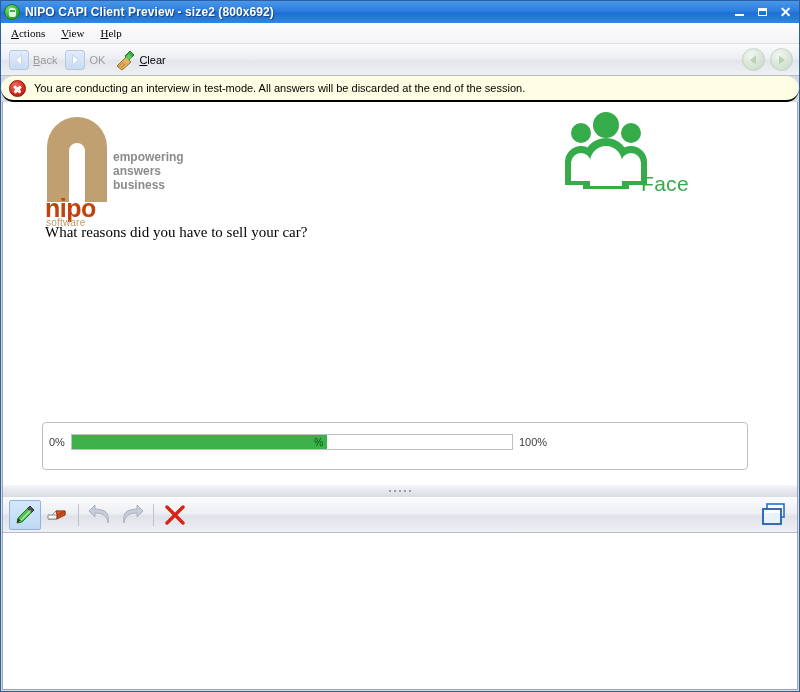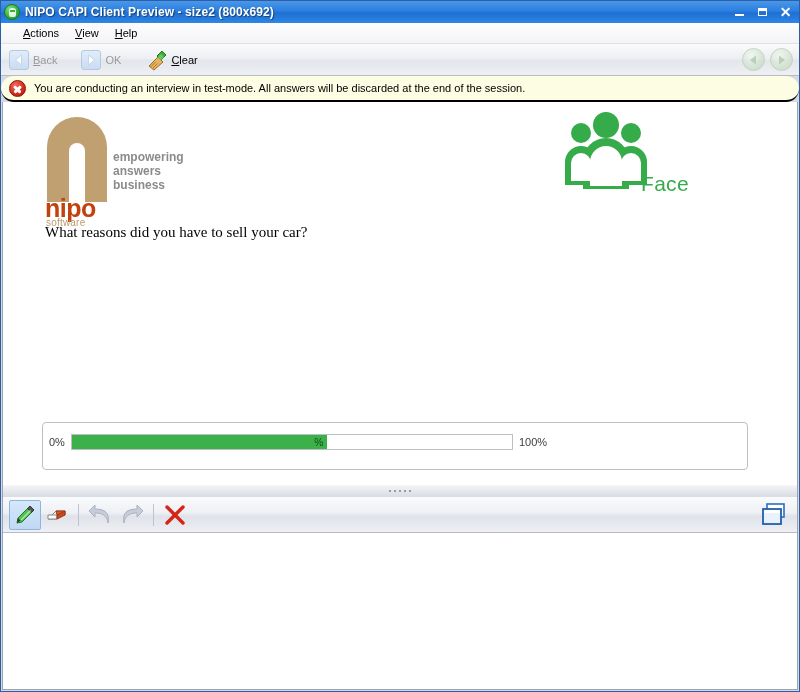--- a/index.html
+++ b/index.html
@@ -95,22 +95,23 @@
   .tbtn .glyph-close { font-size: 14px; font-weight: bold; line-height: 12px; }
 
   
   .menubar {
     flex: 0 0 21px;
     height: 21px;
     background: linear-gradient(180deg, #fdfdfe 0%, #f3f4f7 100%);
     border-bottom: 1px solid #dfe1e6;
     display: flex;
     align-items: center;
-    padding-left: 14px;
-    box-sizing: border-box;
+    padding-left: 2px;
+    box-sizing: border-box;
+    font-family: Liberation Serif, serif;
   }
   .menu-item {
     font-size: 11px;
     color: #000000;
     padding: 2px 8px;
     cursor: default;
   }
   .menu-item u { text-decoration: underline; }
 
   
@@ -121,21 +122,21 @@
     border-bottom: 1px solid #b9bcc4;
     display: flex;
     align-items: center;
     padding: 0 6px;
     box-sizing: border-box;
     position: relative;
   }
   .tb-btn {
     display: flex; align-items: center;
     gap: 4px;
-    padding: 2px 22px 2px 2px;
+    padding: 2px 6px 2px 2px;
     cursor: default;
   }
   .navsq {
     width: 20px; height: 20px;
     border-radius: 3px;
     background: linear-gradient(180deg, #e2ecfa 0%, #c9dcf3 100%);
     border: 1px solid #b7c9de;
     box-sizing: border-box;
     display: flex; align-items: center; justify-content: center;
   }

